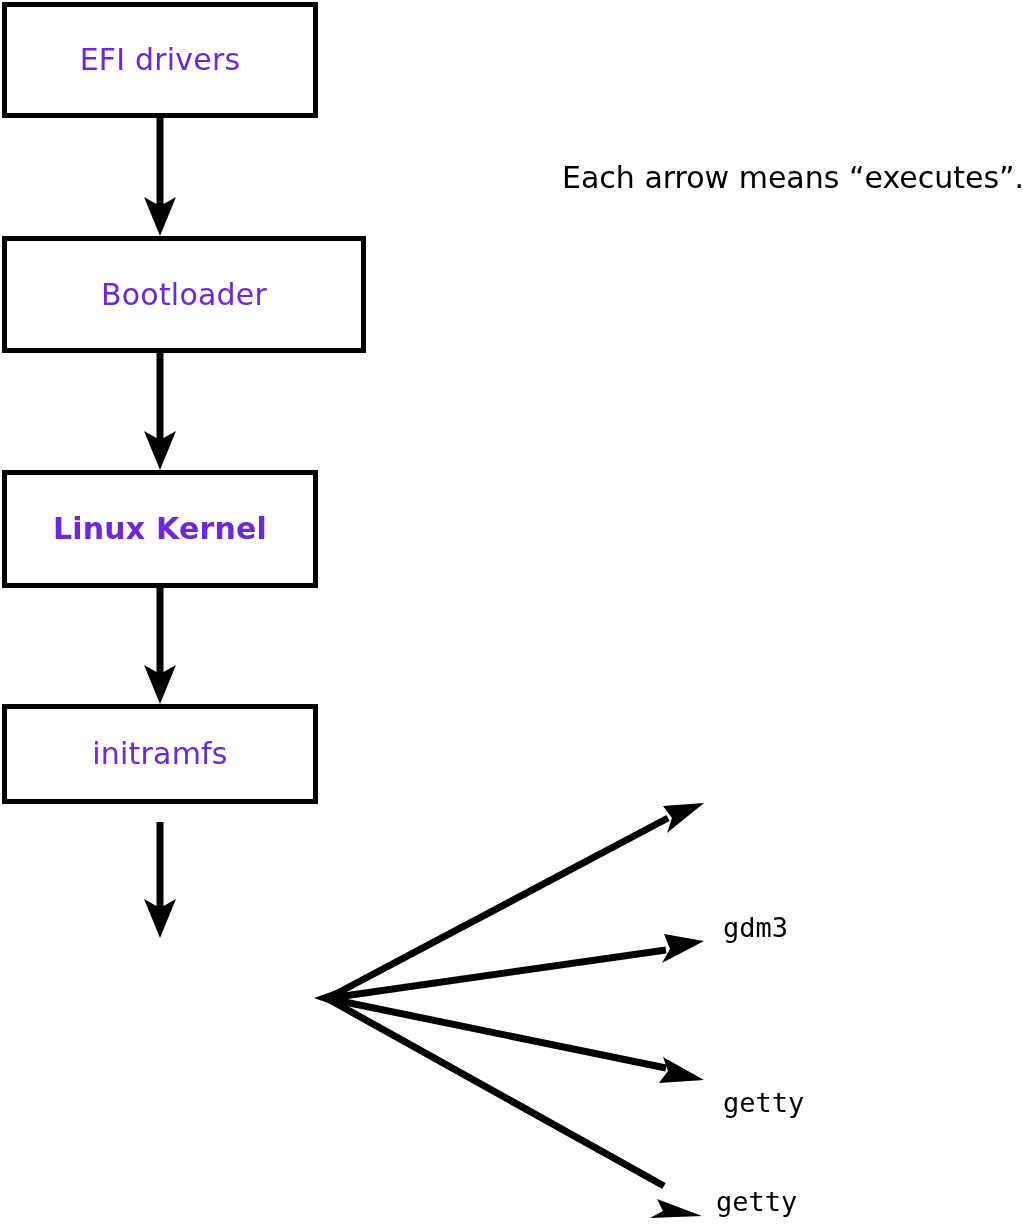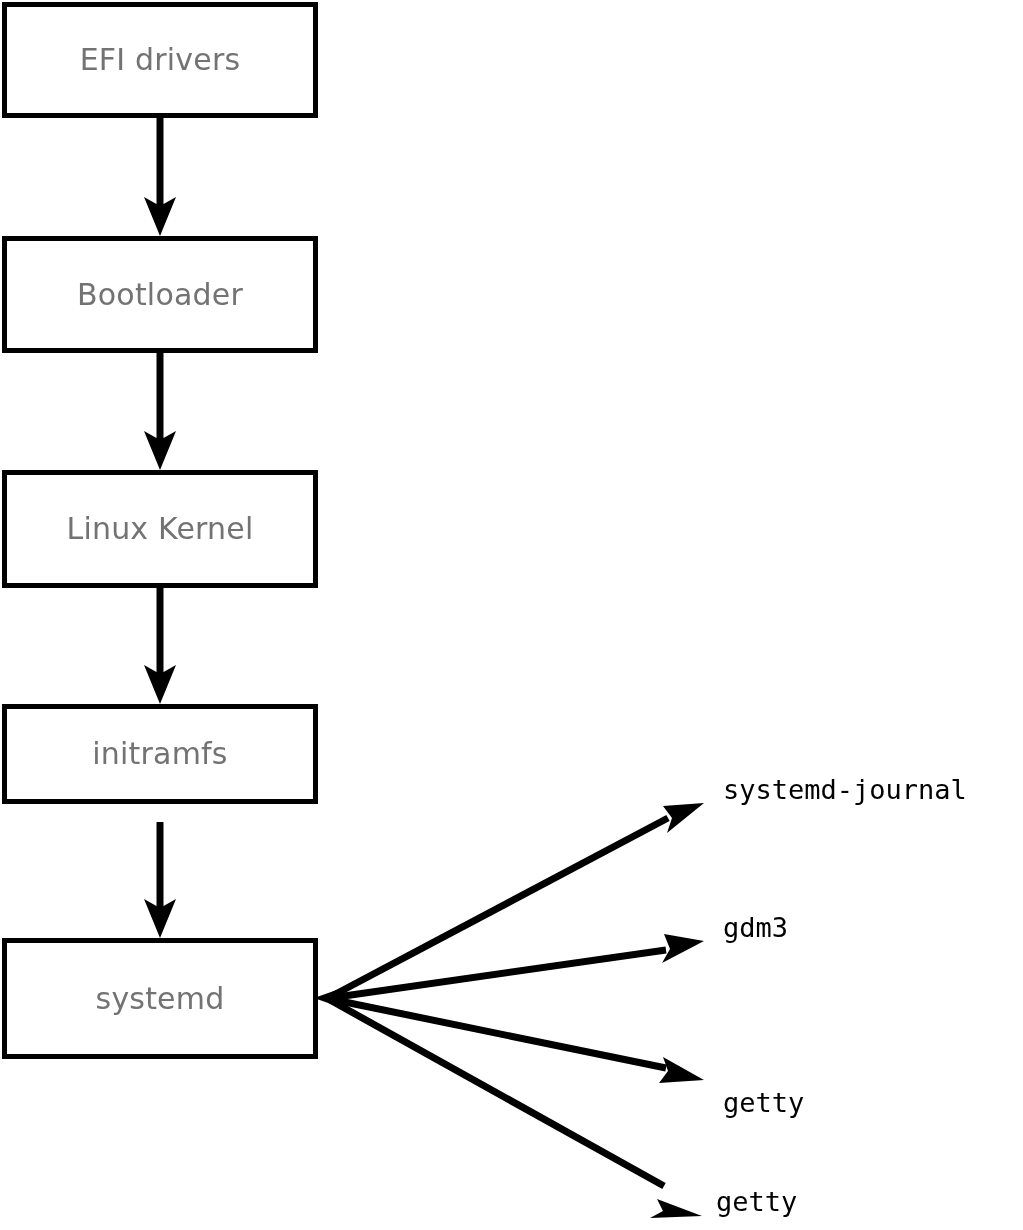--- a/index.html
+++ b/index.html
@@ -26,21 +26,21 @@
     background: #ffffff;
     border: 5px solid #000000;
     display: flex;
     align-items: center;
     justify-content: center;
   }
   .node-label {
     font-family: "DejaVu Sans", sans-serif;
     font-size: 30px;
     line-height: 1;
-    color: #737373;
+    color: #6d28d9;
     white-space: nowrap;
     letter-spacing: 0.2px;
   }
   
   #caption {
     position: absolute;
     left: 562px;
     top: 163px;
     font-family: "DejaVu Sans", sans-serif;
     font-size: 30px;
@@ -69,38 +69,35 @@
 </style>
 </head>
 <body>
 
 <div id="canvas">
 
   <div class="node-box" style="left:2px; top:2px; width:316px; height:116px;">
     <span class="node-label">EFI drivers</span>
   </div>
 
-  <div class="node-box" style="left:2px; top:236px; width:316px; height:117px;">
+  <div class="node-box" style="left:2px; top:236px; width:364px; height:117px;">
     <span class="node-label">Bootloader</span>
   </div>
 
-  <div class="node-box" style="left:2px; top:470px; width:316px; height:118px;">
+  <div class="node-box" style="left:2px; top:470px; width:316px; height:118px;font-weight:bold;">
     <span class="node-label">Linux Kernel</span>
   </div>
 
   <div class="node-box" style="left:2px; top:704px; width:316px; height:100px;">
     <span class="node-label">initramfs</span>
   </div>
 
-  <div class="node-box" style="left:2px; top:938px; width:316px; height:121px;">
-    <span class="node-label">systemd</span>
-  </div>
 
+  <div id="caption">Each arrow means “executes”.</div>
 
-  <div class="leaf-label" style="left:723px; top:776px;">systemd-journal</div>
 
   <div class="leaf-label" style="left:723px; top:914px;">gdm3</div>
 
   <div class="leaf-label" style="left:723px; top:1053px;margin-top:36px;">getty</div>
 
   <div class="leaf-label" style="left:716px; top:1188px;">getty</div>
 
   <svg id="edges" viewBox="0 0 1023 1230" width="1023" height="1230">
     <defs>
       

